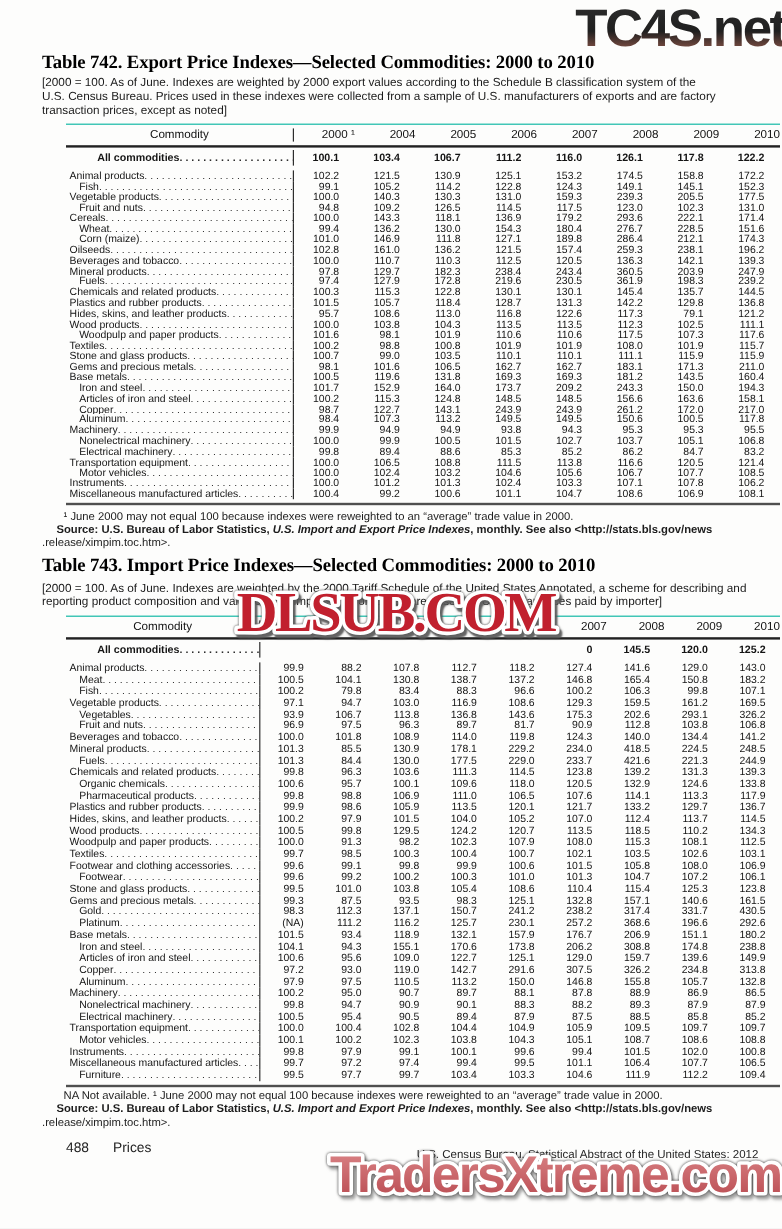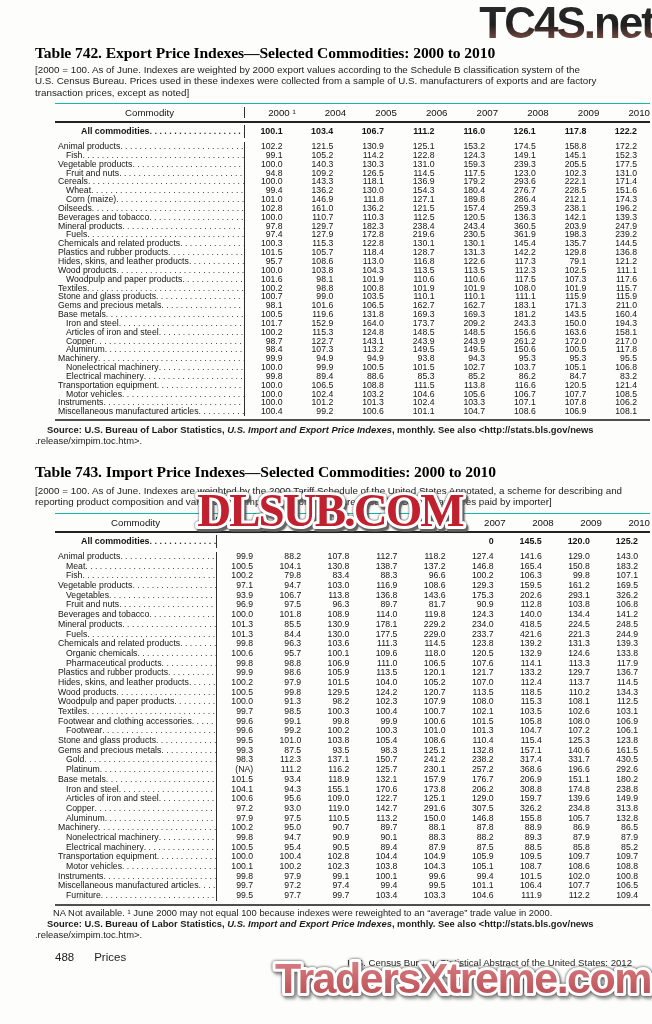--- a/index.html
+++ b/index.html
@@ -510,20 +510,21 @@
           <div class="val">100.6</div>
           <div class="val">101.1</div>
           <div class="val">104.7</div>
           <div class="val">108.6</div>
           <div class="val">106.9</div>
           <div class="val">108.1</div>
         </div>
       </div>
     </div>
   <div class="fn" style="top:424px;">
+    <div class="l1">¹ June 2000 may not equal 100 because indexes were reweighted to an “average” trade value in 2000.</div>
     <div class="src"><span>Source: U.S. Bureau of Labor Statistics, </span><i>U.S. Import and Export Price Indexes</i><span>, monthly. See also &lt;http://stats.bls.gov/news</span></div>
     <div class="l3">.release/ximpim.toc.htm&gt;.</div>
   </div>
 
   <div class="ttl" style="top:463px;">Table 743. Import Price Indexes—Selected Commodities: 2000 to 2010</div>
   <div class="note" style="top:485px;width:596px;">[2000 = 100. As of June. Indexes are weighted by the 2000 Tariff Schedule of the United States Annotated, a scheme for describing and reporting product composition and value of U.S. imports. Import prices are based on U.S. dollar prices paid by importer]</div>
   <div class="tbl t743" style="top:513px;">
       <div class="thead">
         <div class="hcell lblcol">Commodity</div>
         <div class="hy"></div>

